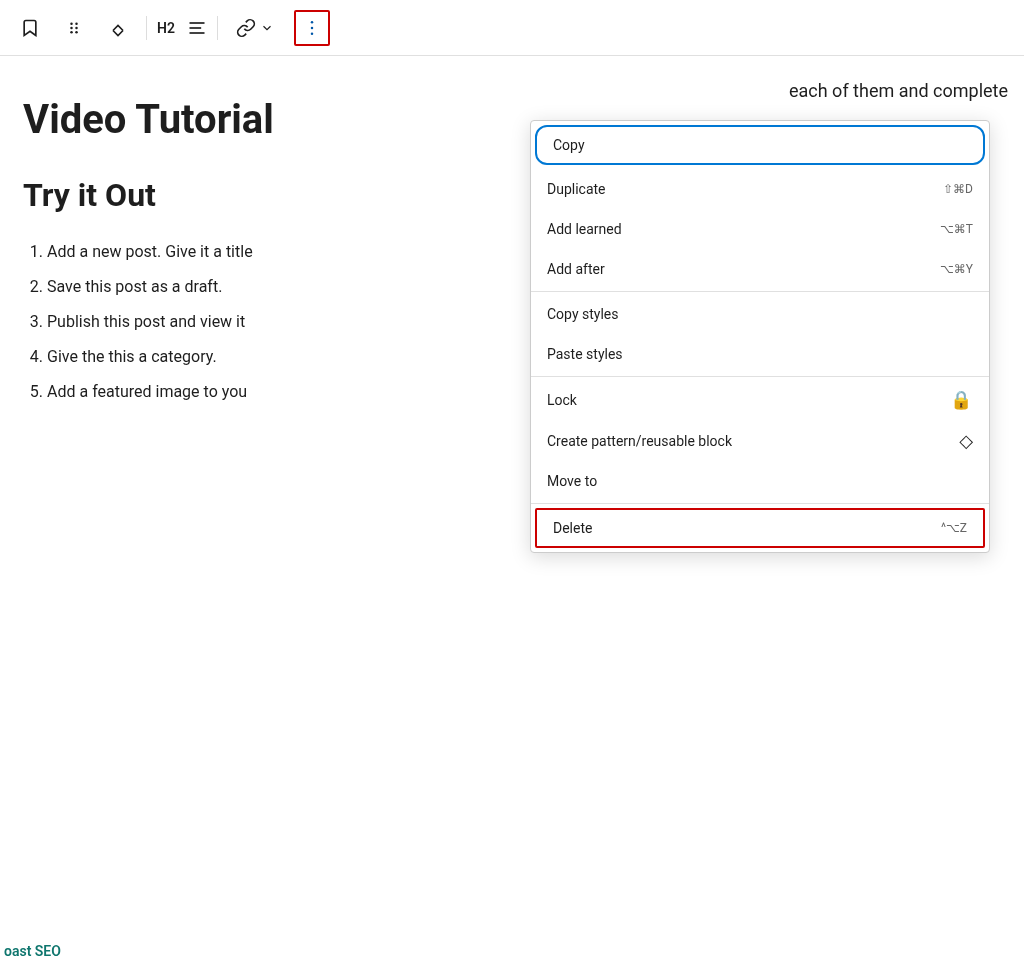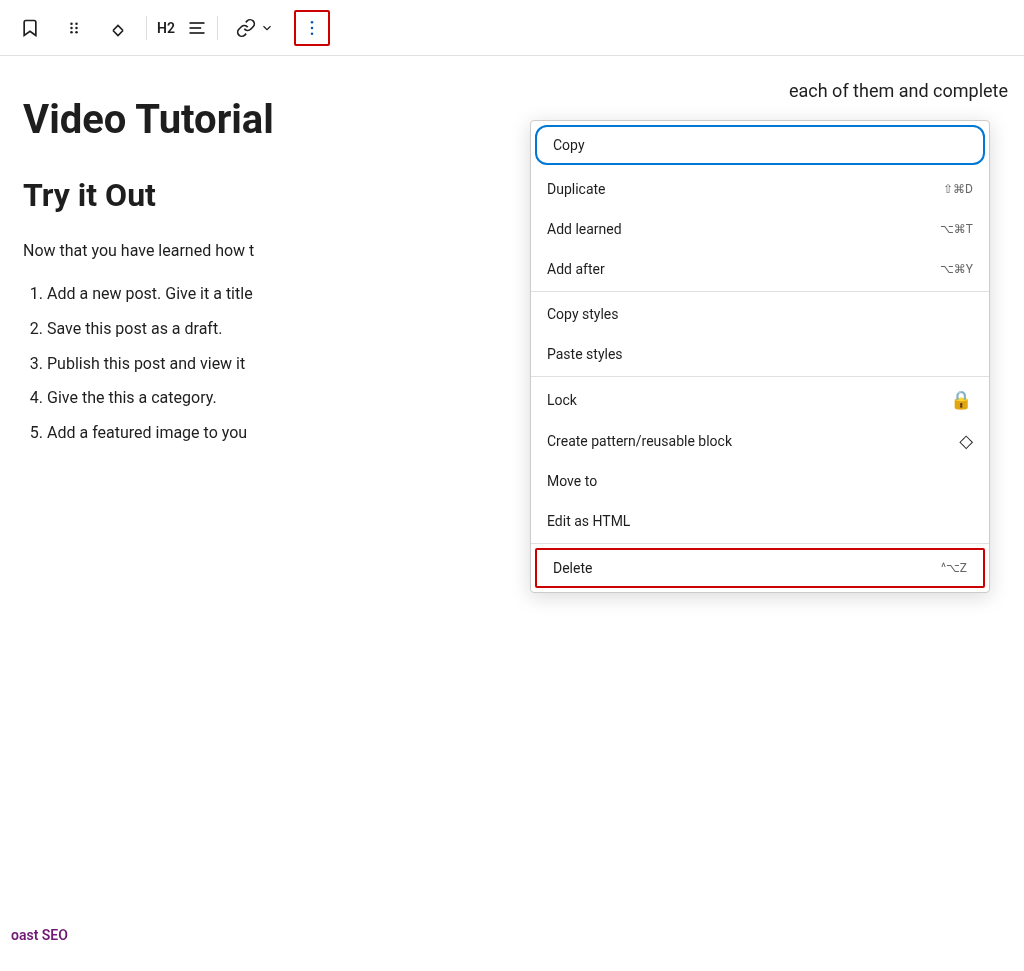--- a/index.html
+++ b/index.html
@@ -105,26 +105,26 @@
       top: 72px;
       right: 0;
       font-size: 18px;
       color: #1e1e1e;
       padding: 8px 16px;
     }
 
     
     .bottom-left-text {
       position: absolute;
-      bottom: 20px;
+      bottom: 4px;
       left: 0;
       font-size: 14px;
       font-weight: 600;
-      color: #701a75;
-      padding: 8px 11px;
+      color: #0f766e;
+      padding: 8px 4px;
     }
 
     
     .context-menu {
       position: absolute;
       top: 120px;
       left: 530px;
       width: 460px;
       background: #fff;
       border: 1px solid #ccc;
@@ -224,23 +224,20 @@
       <circle cx="12" cy="19" r="1.5"></circle>
     </svg>
   </button>
 </div>
 
 <div class="top-right-text">each of them and complete</div>
 
 <div class="content-area">
   <h1>Video Tutorial</h1>
   <h2>Try it Out</h2>
-  <p>
-    <span>Now that you have learned how t</span>
-  </p>
   <ol>
     <li>Add a new post. Give it a title</li>
     <li>Save this post as a draft.</li>
     <li>Publish this post and view it</li>
     <li>Give the this a category.</li>
     <li>Add a featured image to you</li>
   </ol>
 </div>
 
 <div class="bottom-left-text">oast SEO</div>
@@ -285,23 +282,20 @@
 
   <div class="menu-item">
     <span>Create pattern/reusable block</span>
     <span style="font-size:18px;">◇</span>
   </div>
 
   <div class="menu-item">
     <span>Move to</span>
   </div>
 
-  <div class="menu-item">
-    <span>Edit as HTML</span>
-  </div>
 
   <div class="menu-divider"></div>
 
   <div class="menu-item delete-item">
     <span>Delete</span>
     <span class="shortcut">^⌥Z</span>
   </div>
 </div>
 
 </body></html>

